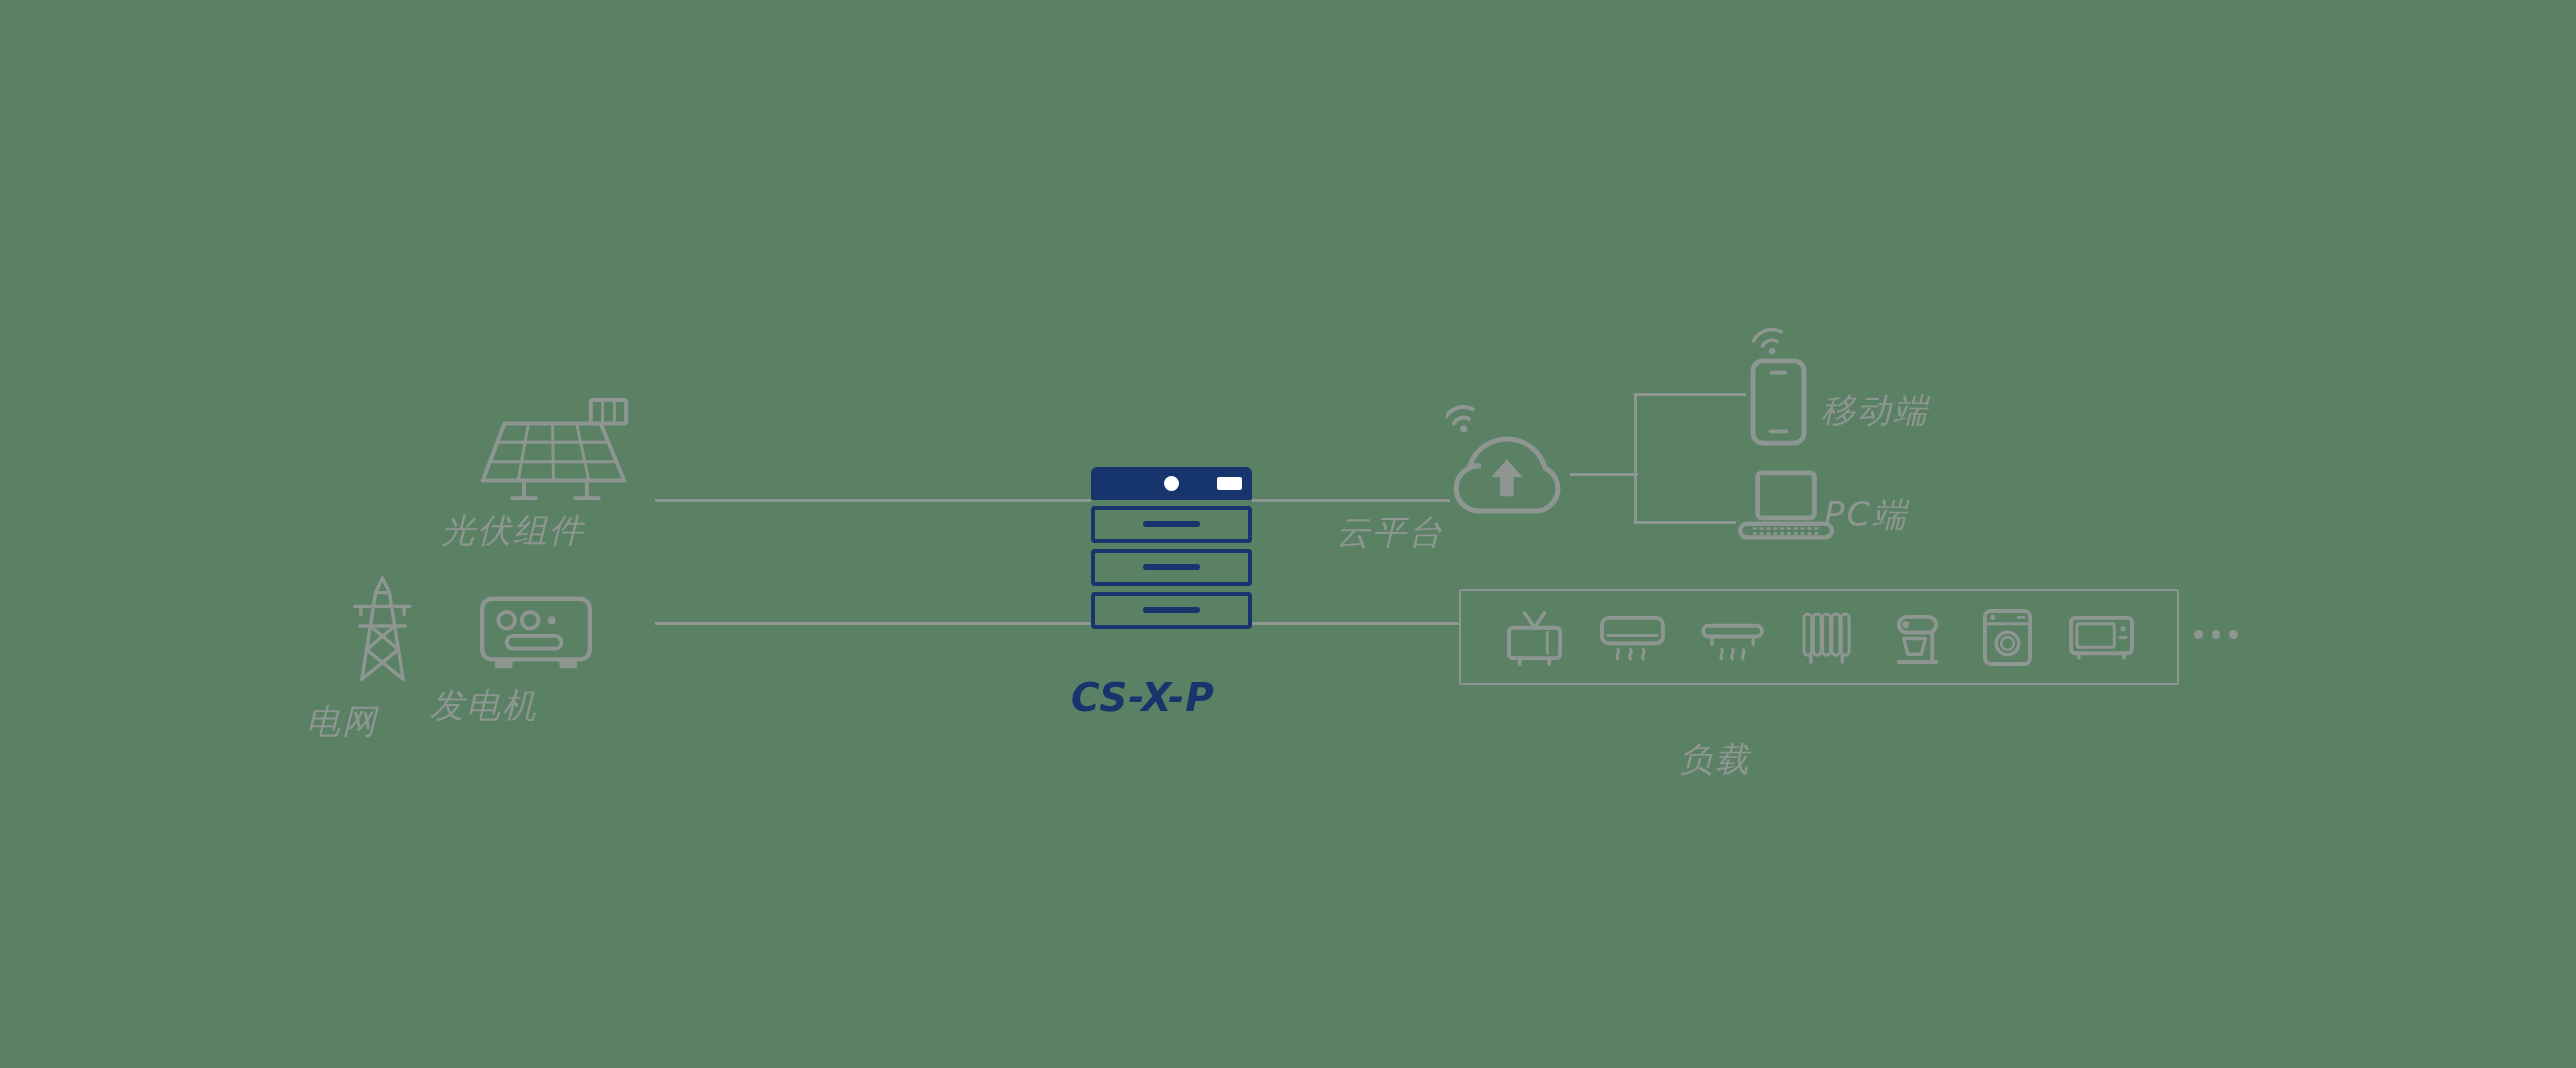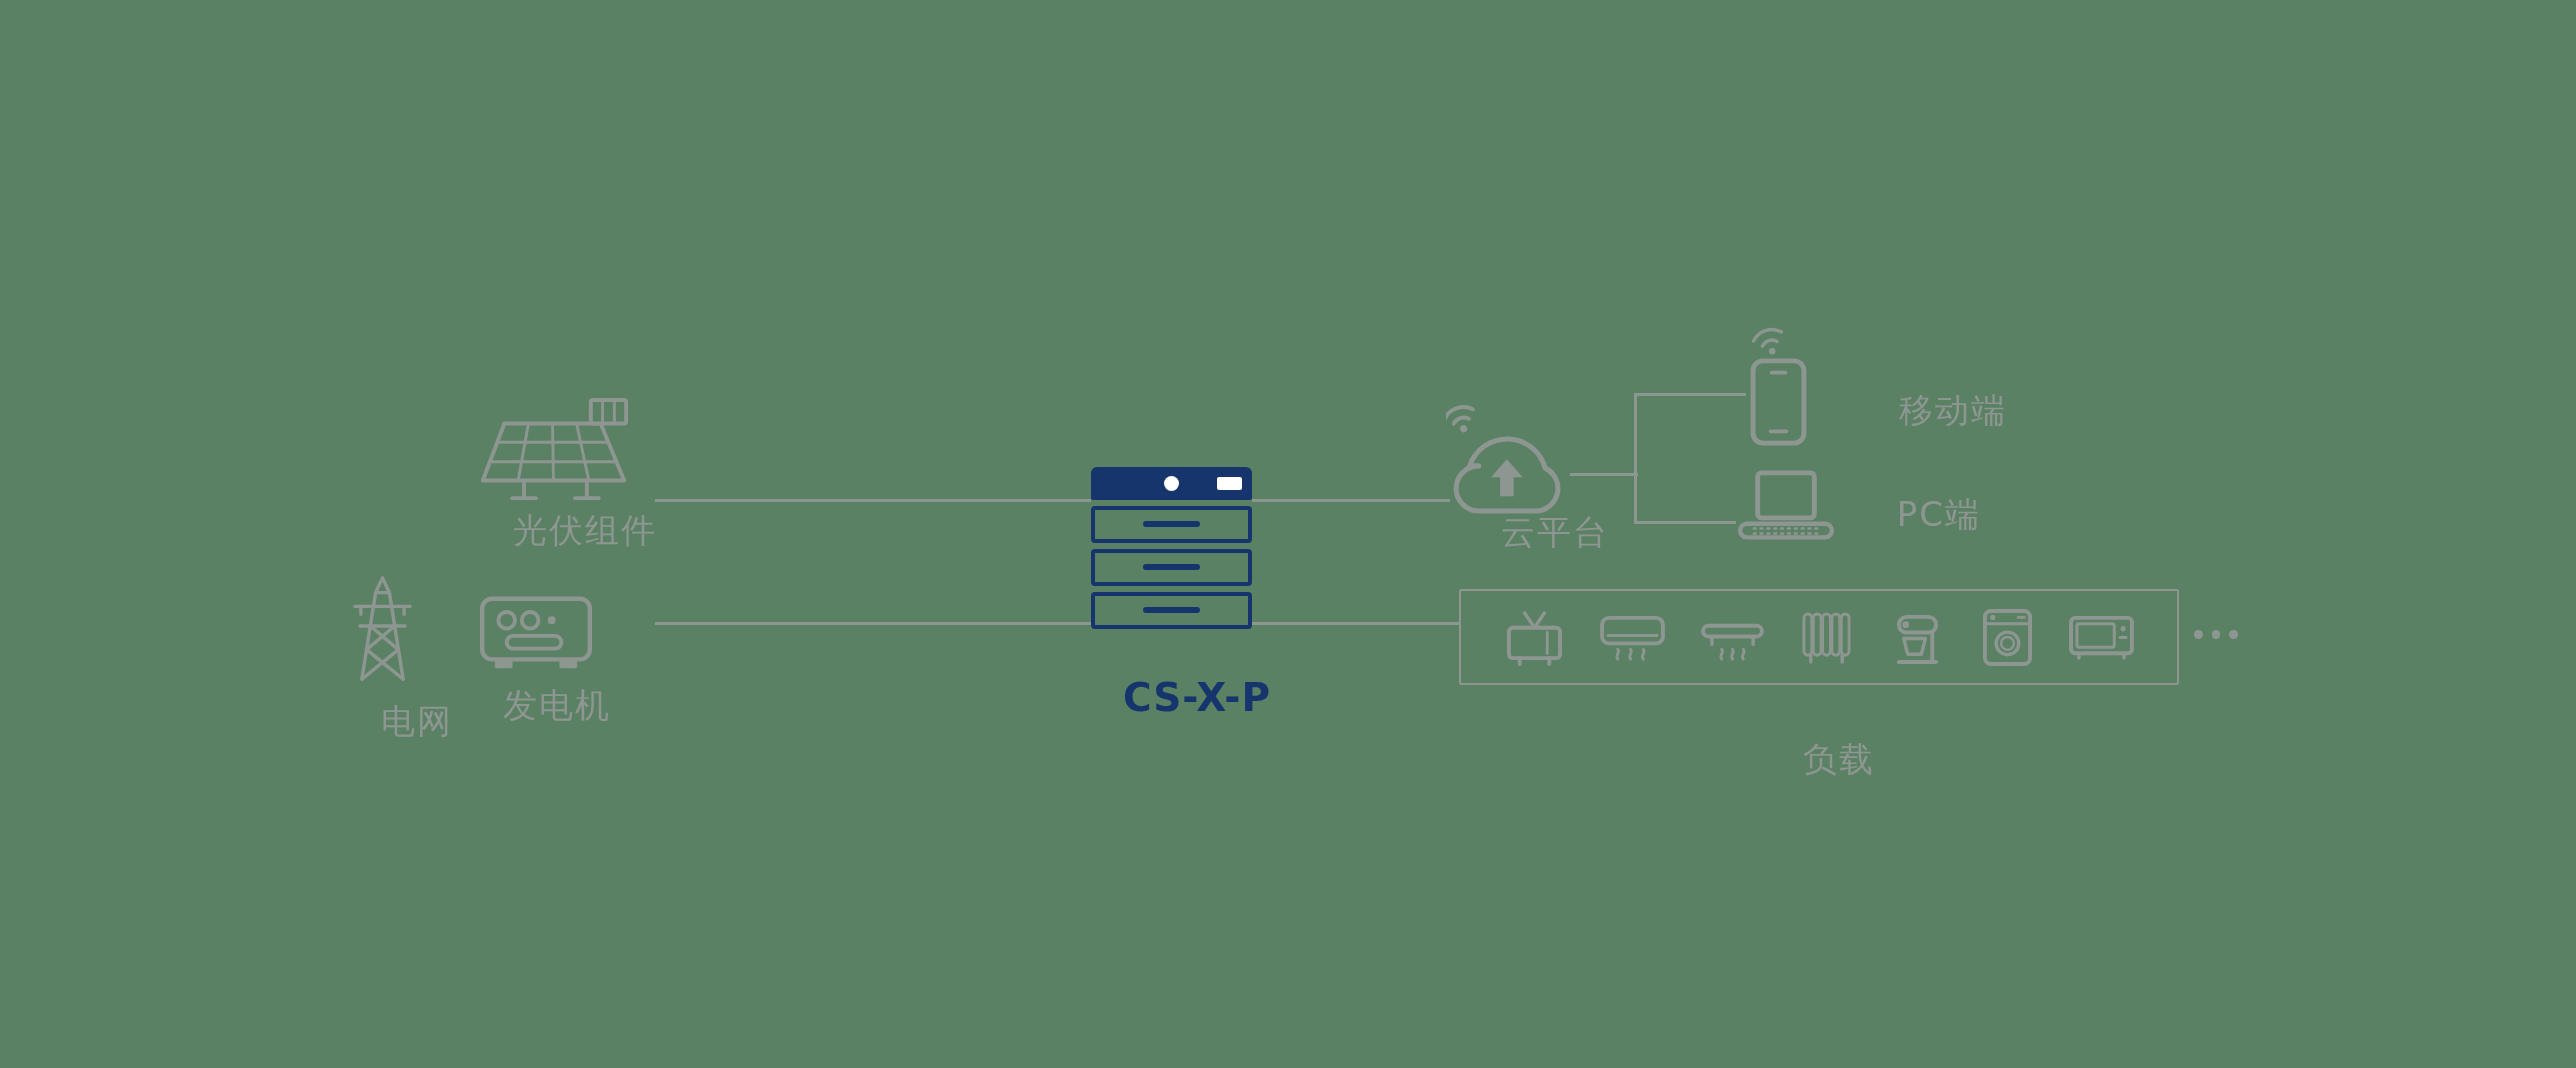--- a/index.html
+++ b/index.html
@@ -12,21 +12,21 @@
   html,body{margin:0;padding:0;}
   .canvas{
     position:relative;width:2576px;height:1068px;background:var(--bg);
     overflow:hidden;
     font-family:"DejaVu Sans","Liberation Sans",sans-serif;
   }
   .icon{position:absolute;color:var(--ink);}
   .icon svg{display:block;}
   .label{
     position:absolute;color:var(--ink);font-size:34px;font-weight:500;
-    text-align:right;letter-spacing:2px;line-height:1.1;
+    text-align:left;letter-spacing:2px;line-height:1.1;font-style:italic;
   }
   .label.navy{color:var(--navy);font-weight:700;font-size:39px;letter-spacing:1px;}
   .line{position:absolute;background:var(--ink);}
   
   .device{position:absolute;left:1091px;top:467px;width:161px;height:173px;}
   .dev-top{
     position:relative;height:33px;background:var(--navy);
     border-radius:5.9px 5.9px 2px 2px;
   }
   .dev-led{
@@ -142,21 +142,21 @@
         <circle cx="16" cy="27" r="3.2" fill="currentColor" stroke="none"></circle>
         <path d="M9,20 a10,10 0 0 1 14,0"></path>
         <path d="M3,13 a18.5,18.5 0 0 1 26,0"></path>
       </g>
       <g transform="translate(4,0)">
         <path d="M25,60 a20,20 1 0 0 0,40 h50 a20,20 1 0 0 9,-38 a35,35 1 0 0 -67,-2 z" stroke-width="4.5"></path>
         <polygon points="50,54 36,70 44,70 44,87 56,87 56,70 64,70" fill="currentColor" stroke="none"></polygon>
       </g>
     </svg>
   </div>
-  <div class="label" style="left:1413px;top:514px;width:196px;">云平台</div>
+  <div class="label" style="left:1336px;top:514px;width:196px;">云平台</div>
 
   <div class="icon" style="left:1748px;top:320px;">
     <svg width="49" height="37" viewBox="0 0 50 38" fill="none" stroke="currentColor" stroke-width="3.5" stroke-linecap="round">
       <g transform="rotate(-18 25 33)">
         <circle cx="25" cy="32" r="3.4" fill="currentColor" stroke="none"></circle>
         <path d="M17,24 a11,11 0 0 1 16,0"></path>
         <path d="M10,16 a21,21 0 0 1 30,0"></path>
       </g>
     </svg>
   </div>

